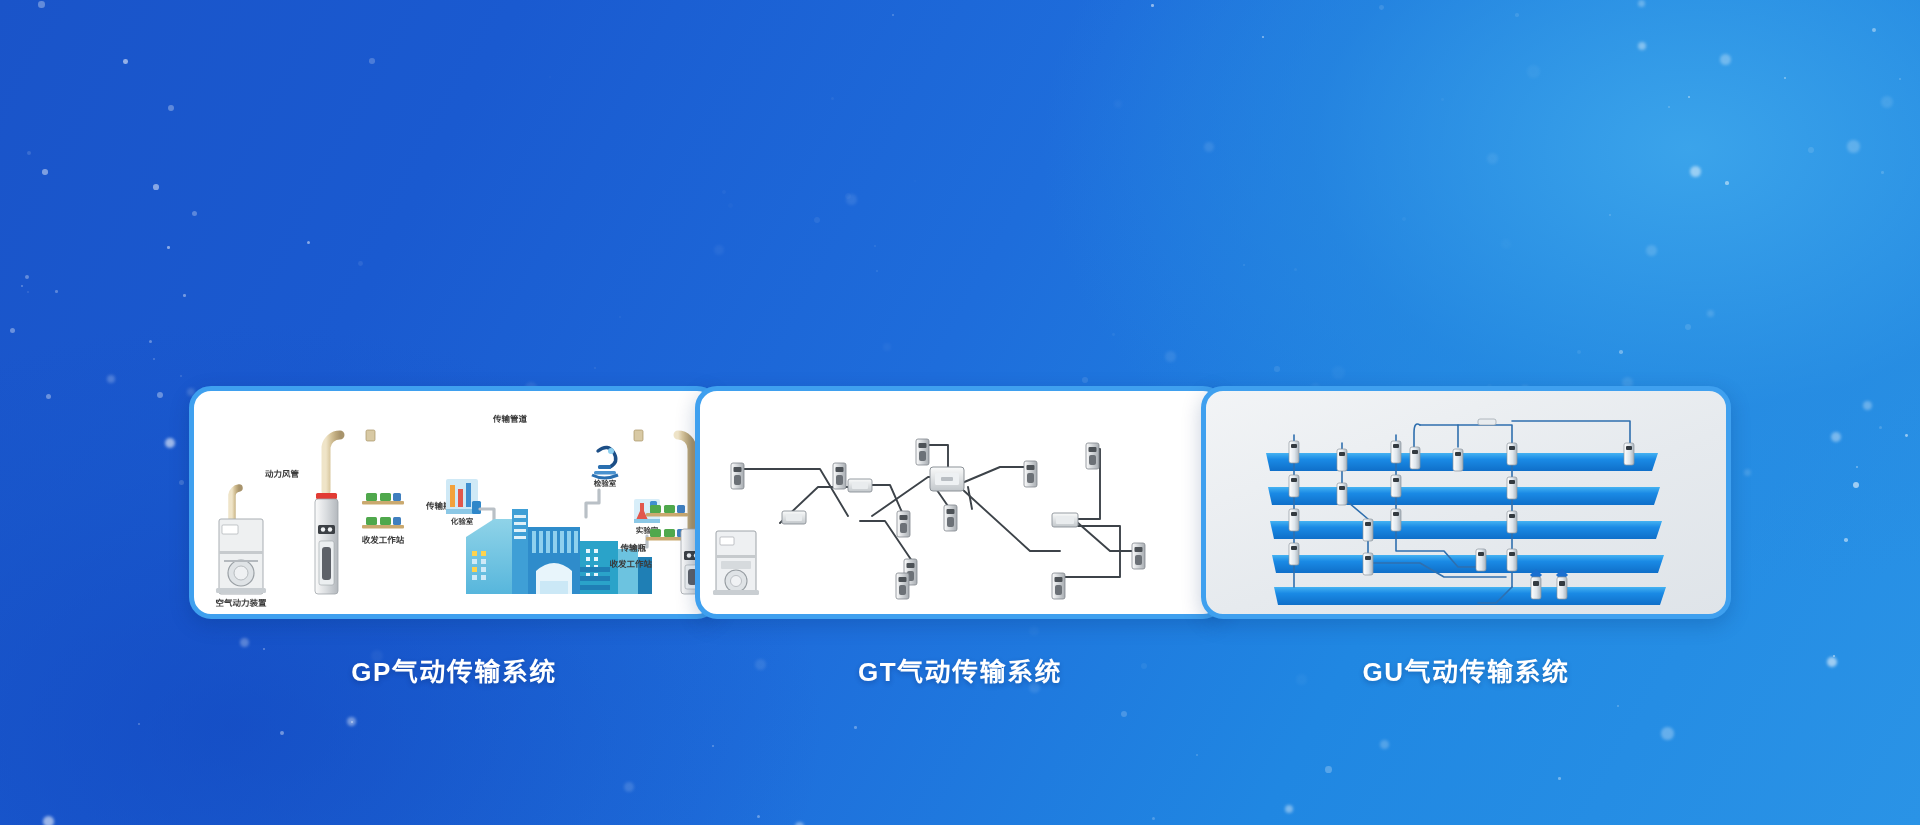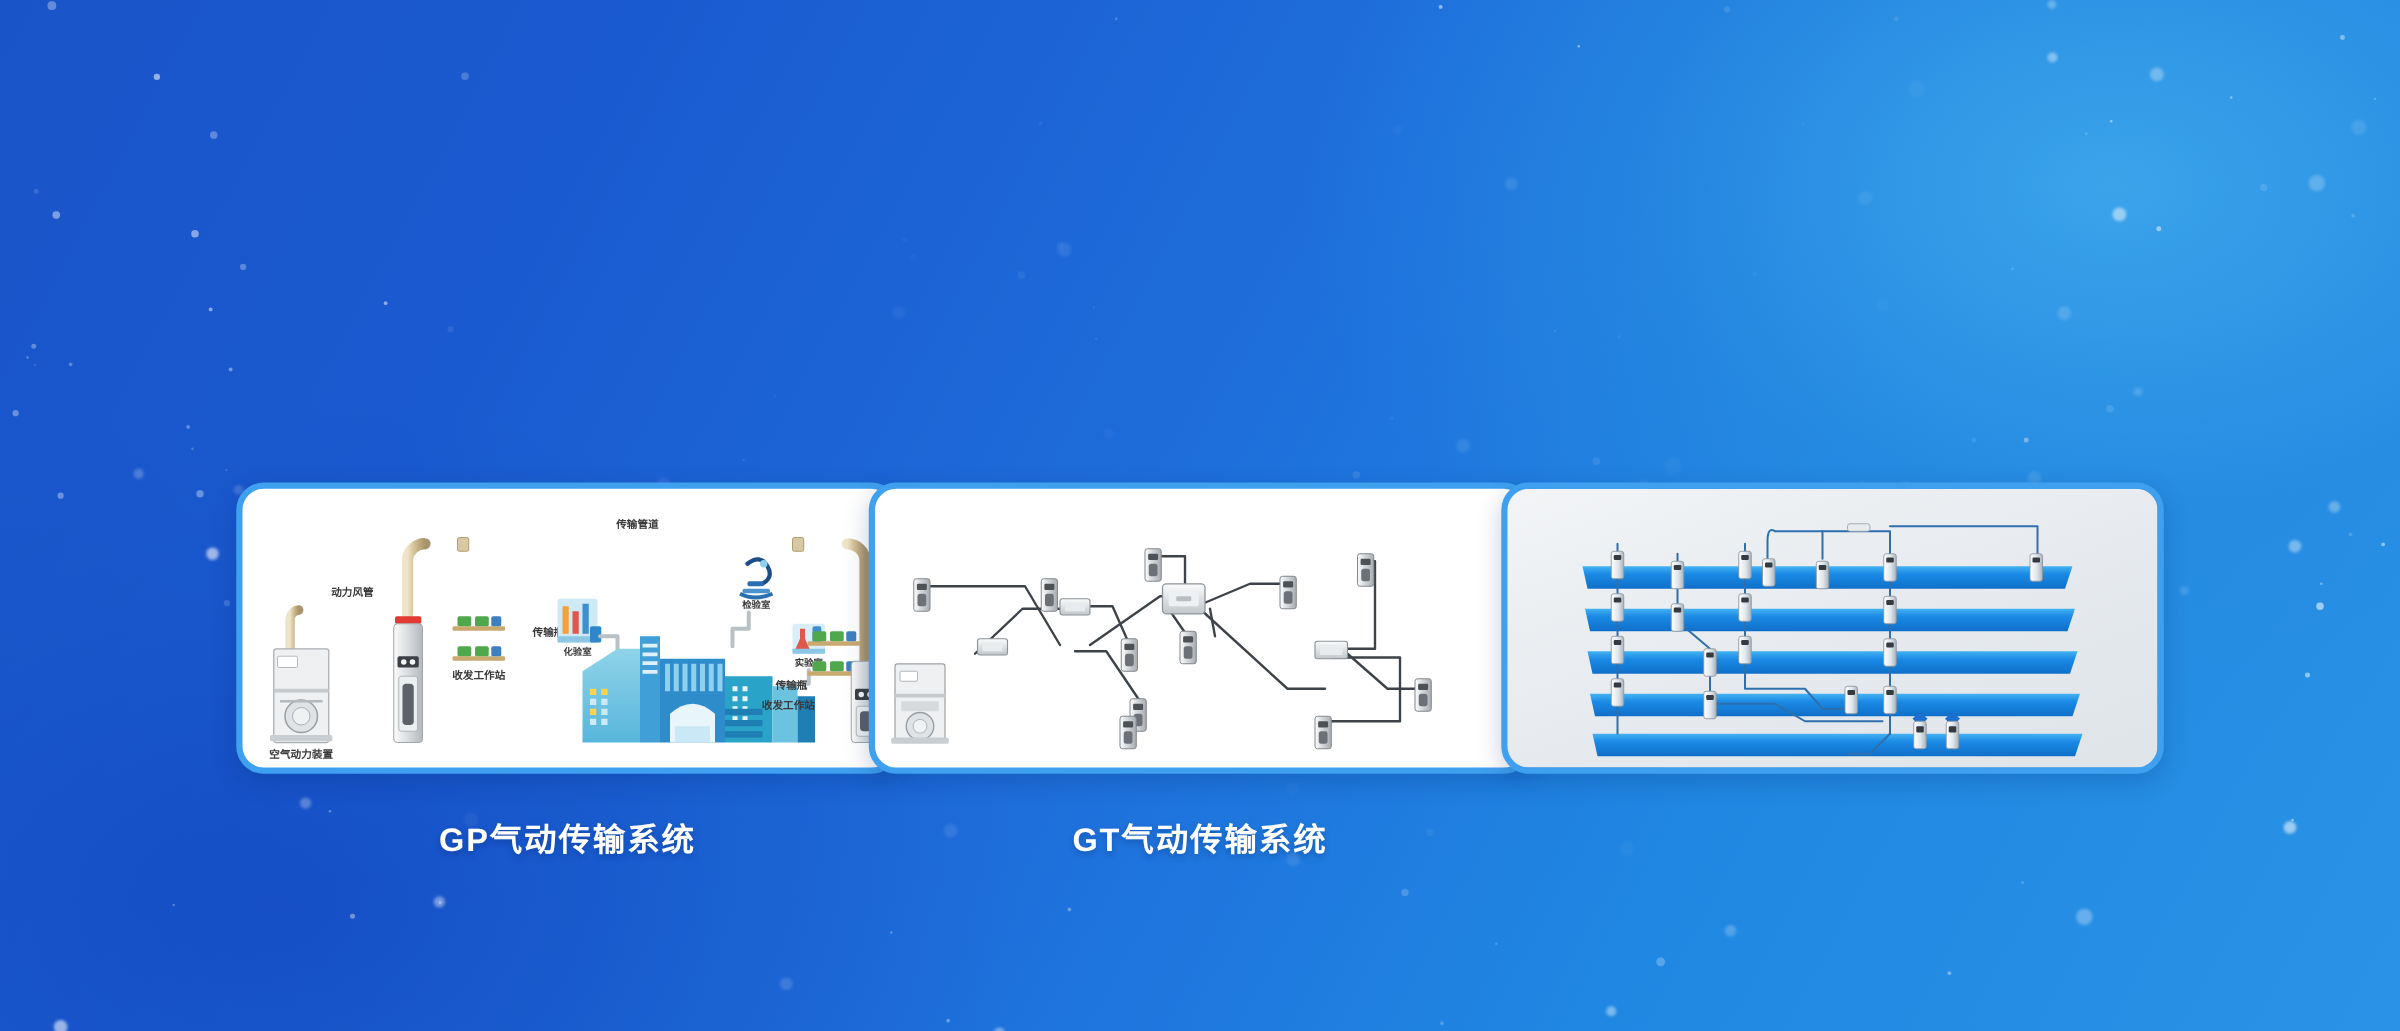--- a/index.html
+++ b/index.html
@@ -676,16 +676,17 @@
               </g>
               <g>
                 <path d="M356 178 l6 6 l-6 6 l-6 -6 z" fill="#1a6fd0"></path>
                 <rect x="351" y="186" width="10" height="22" rx="2" fill="url(#guTerm)" stroke="#8d959d" stroke-width=".7"></rect>
                 <rect x="353" y="190" width="6" height="5" rx="1" fill="#333a40"></rect>
               </g>
             </g>
           </svg>
         </div>
       </div>
+      <div class="card-caption">GU气动传输系统</div>
     </div>
 
   </div>
 </div>
 
 </body></html>

